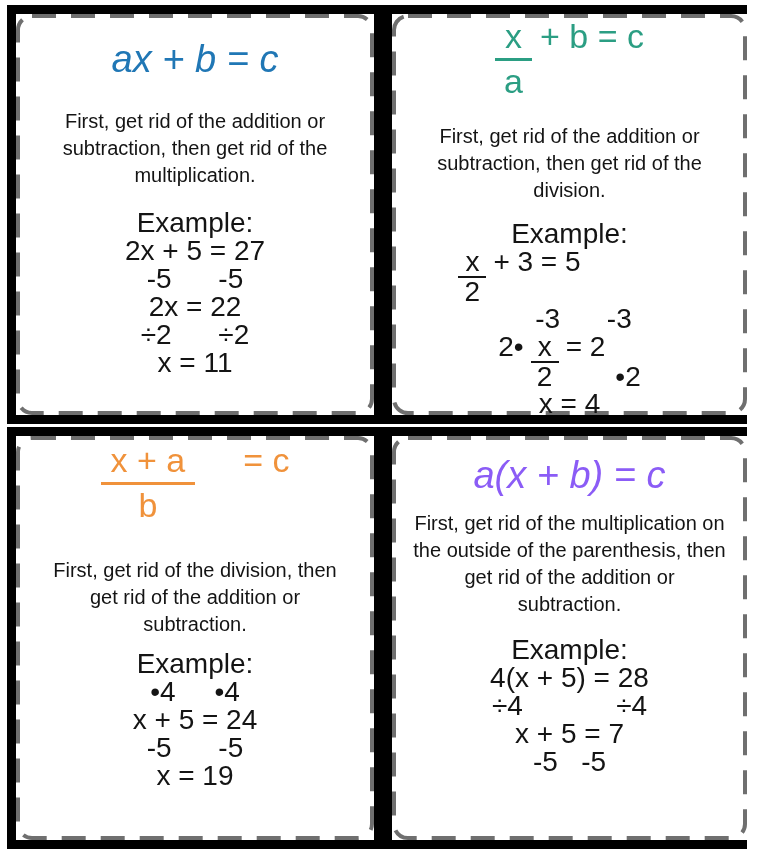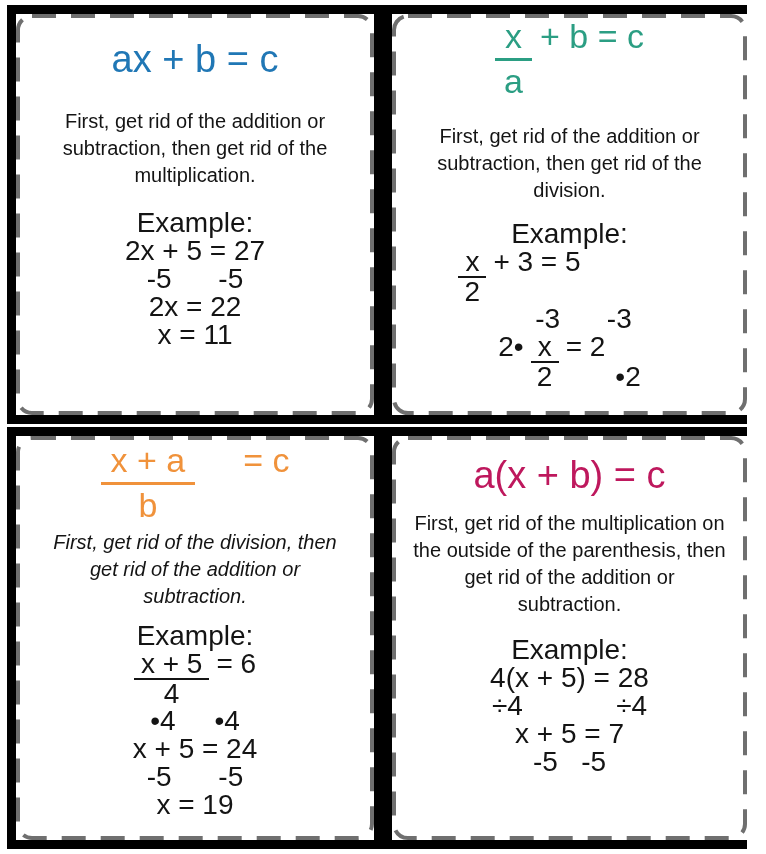--- a/index.html
+++ b/index.html
@@ -18,37 +18,37 @@
 
   .cutline { position: absolute; left: 0; top: 0; pointer-events: none; }
 
   .content {
     position: relative; width: 100%; height: 100%;
     display: flex; flex-direction: column; align-items: center;
     text-align: center;
   }
 
   
-  .title-plain { font-size: 38px; line-height: 46px; font-weight: 400; }
+  .title-plain { font-size: 38px; line-height: 46px; font-weight: 400; font-style: italic; }
   .card1 .title-plain { margin-top: 22px; }
   .card4 .title-plain { margin-top: 16px; }
 
   .title-frac {
     display: flex; justify-content: center; align-items: flex-start;
     gap: 8px; font-size: 34px; line-height: 40px; margin-top: 2px;
   }
   .title-frac .frac { display: inline-flex; flex-direction: column; align-items: center; }
   .title-frac .num { border-bottom: 3px solid currentColor; padding: 0 10px 2px; }
   .card3 .title-frac { margin-top: 4px; }
 
   
   .desc { font-size: 20px; line-height: 27px; white-space: pre-line; }
   .card1 .desc { margin-top: 26px; }
   .card2 .desc { margin-top: 22px; }
-  .card3 .desc { margin-top: 4px; font-style: italic; }
+  .card3 .desc { margin-top: 32px; }
   .card4 .desc { margin-top: 12px; }
 
   
   .example { margin-top: 20px; font-size: 28px; line-height: 28px; }
   .card2 .example { margin-top: 16px; }
   .card3 .example { margin-top: 12px; }
   .card4 .example { margin-top: 18px; }
   .exline { white-space: pre; }
 
   .fline {
@@ -73,20 +73,21 @@
     <div class="content">
       <div class="title-plain" style="color: rgb(32, 119, 181);">ax + b = c</div>
       <div class="desc">First, get rid of the addition or
 subtraction, then get rid of the
 multiplication.</div>
       <div class="example">
         <div class="exline">Example:</div>
         <div class="exline">2x + 5 = 27</div>
         <div class="exline">-5      -5</div>
         <div class="exline">2x = 22</div>
+        <div class="exline">÷2      ÷2</div>
         <div class="exline">x = 11</div>
       </div>
     </div>
   </div>
 
   <div class="cell no-right card2">
     <svg class="cutline" width="355" height="401">
       <rect x="2" y="2" width="351" height="397" rx="14" fill="none" stroke="#6f6f6f" stroke-width="4" stroke-dasharray="24 15"></rect>
     </svg>
     <div class="content">
@@ -112,20 +113,21 @@
         <div class="exline shift-r">-3      -3</div>
         <div class="fline">
           <span>2•</span>
           <span class="frac">
             <span class="num">x</span>
             <span class="den">2</span>
           </span>
           <span>= 2</span>
           <span class="tail">•2</span>
         </div>
+        <div class="exline">x = 4</div>
       </div>
     </div>
   </div>
 
   <div class="cell card3">
     <svg class="cutline" width="358" height="404">
       <rect x="2" y="2" width="354" height="400" rx="14" fill="none" stroke="#6f6f6f" stroke-width="4" stroke-dasharray="24 15"></rect>
     </svg>
     <div class="content">
       <div class="title-frac" style="color: rgb(240, 146, 59); gap: 48px;">
@@ -133,41 +135,34 @@
           <span class="num">x + a</span>
           <span class="den">b</span>
         </span>
         <span>= c</span>
       </div>
       <div class="desc">First, get rid of the division, then
 get rid of the addition or
 subtraction.</div>
       <div class="example">
         <div class="exline">Example:</div>
-        <div class="fline">
-          <span class="frac">
-            <span class="num">x + 5</span>
-            <span class="den">4</span>
-          </span>
-          <span>= 6</span>
-        </div>
         <div class="exline">•4     •4</div>
         <div class="exline">x + 5 = 24</div>
         <div class="exline">-5      -5</div>
         <div class="exline">x = 19</div>
       </div>
     </div>
   </div>
 
   <div class="cell no-right card4">
     <svg class="cutline" width="355" height="404">
       <rect x="2" y="2" width="351" height="400" rx="14" fill="none" stroke="#6f6f6f" stroke-width="4" stroke-dasharray="24 15"></rect>
     </svg>
     <div class="content">
-      <div class="title-plain" style="color: #be185d;">a(x + b) = c</div>
+      <div class="title-plain" style="color: #8b5cf6;">a(x + b) = c</div>
       <div class="desc">First, get rid of the multiplication on
 the outside of the parenthesis, then
 get rid of the addition or
 subtraction.</div>
       <div class="example">
         <div class="exline">Example:</div>
         <div class="exline">4(x + 5) = 28</div>
         <div class="exline">÷4            ÷4</div>
         <div class="exline">x + 5 = 7</div>
         <div class="exline">-5   -5</div>

